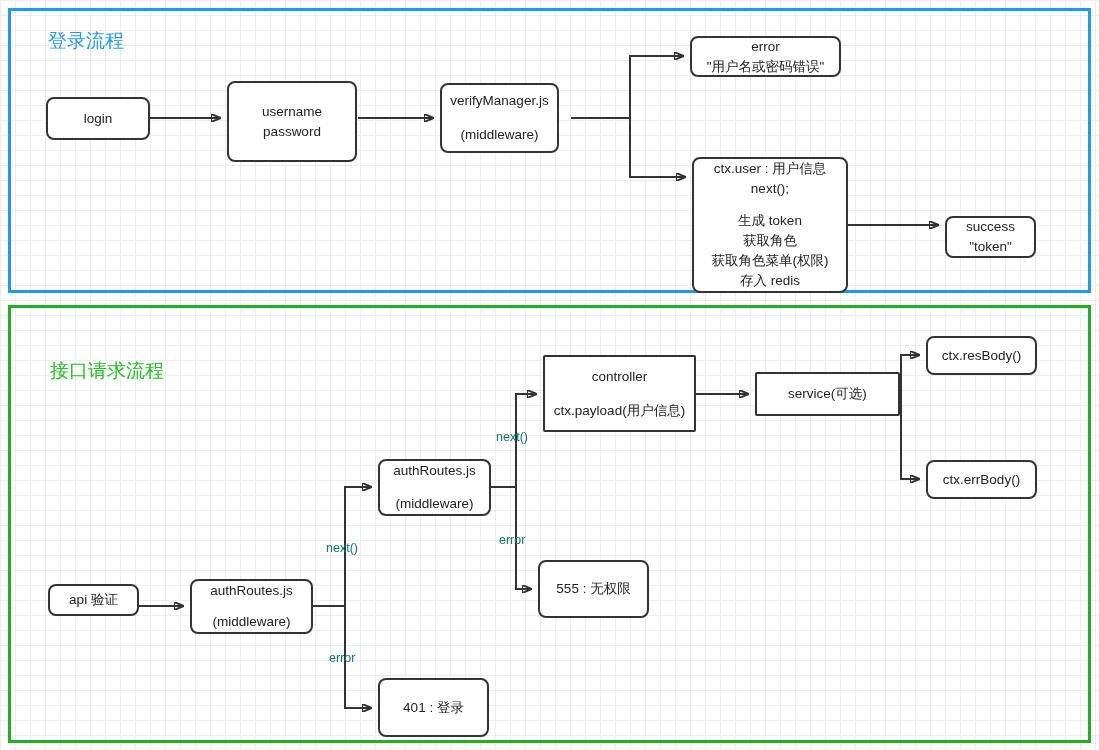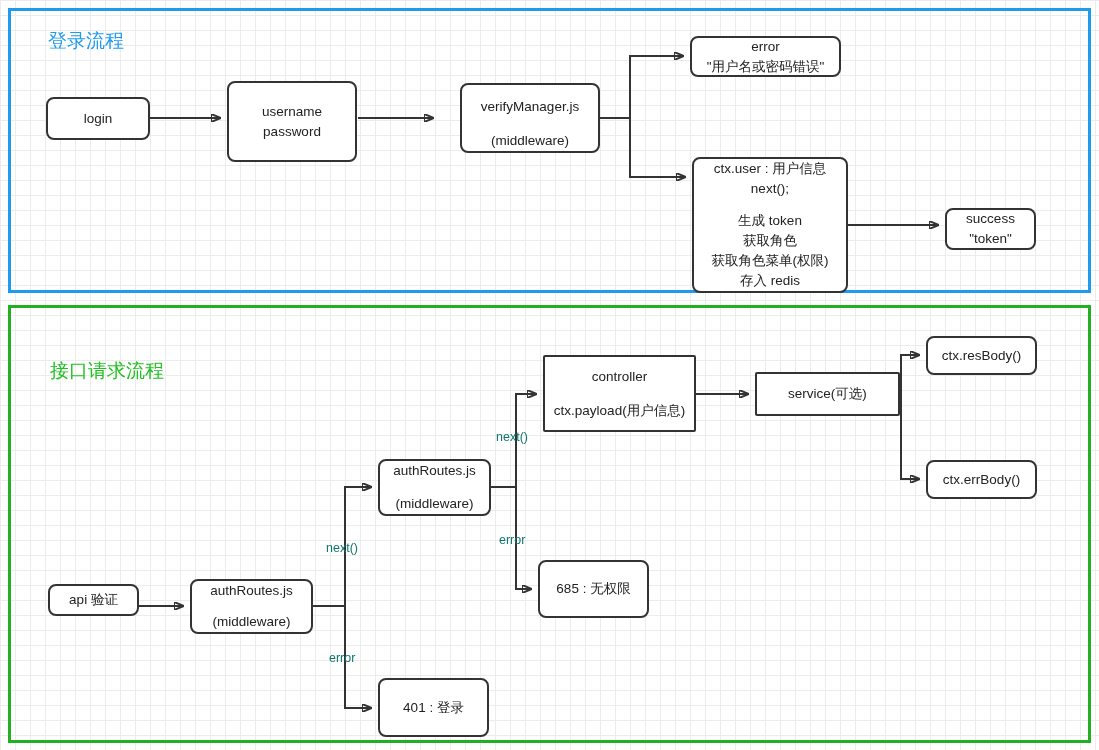--- a/index.html
+++ b/index.html
@@ -107,42 +107,42 @@
 
   <div class="node" style="left:46px;top:97px;width:104px;height:43px;">
     <span class="ln">login</span>
   </div>
 
   <div class="node" style="left:227px;top:81px;width:130px;height:81px;">
     <span class="ln">username</span>
     <span class="ln">password</span>
   </div>
 
-  <div class="node" style="left:460px;top:83px;width:140px;height:70px;justify-content:flex-end;">
+  <div class="node" style="left:440px;top:83px;width:119px;height:70px;">
     <span class="ln">verifyManager.js</span>
     <span class="gap"></span>
     <span class="ln">(middleware)</span>
   </div>
 
   <div class="node" style="left:690px;top:36px;width:151px;height:41px;">
     <span class="ln">error</span>
     <span class="ln">"用户名或密码错误"</span>
   </div>
 
   <div class="node" style="left:692px;top:157px;width:156px;height:136px;">
     <span class="ln">ctx.user : 用户信息</span>
     <span class="ln">next();</span>
     <span class="gap"></span>
     <span class="ln">生成 token</span>
     <span class="ln">获取角色</span>
     <span class="ln">获取角色菜单(权限)</span>
     <span class="ln">存入 redis</span>
   </div>
 
-  <div class="node" style="left:945px;top:208px;width:91px;height:42px;">
+  <div class="node" style="left:945px;top:216px;width:91px;height:42px;">
     <span class="ln">success</span>
     <span class="ln">"token"</span>
   </div>
 
   <div class="node" style="left:48px;top:584px;width:91px;height:32px;">
     <span class="ln">api 验证</span>
   </div>
 
   <div class="node" style="left:190px;top:579px;width:123px;height:55px;">
     <span class="ln">authRoutes.js</span>
@@ -154,21 +154,21 @@
     <span class="ln">authRoutes.js</span>
     <span class="gap"></span>
     <span class="ln">(middleware)</span>
   </div>
 
   <div class="node" style="left:378px;top:678px;width:111px;height:59px;">
     <span class="ln">401 : 登录</span>
   </div>
 
   <div class="node" style="left:538px;top:560px;width:111px;height:58px;">
-    <span class="ln">685 : 无权限</span>
+    <span class="ln">555 : 无权限</span>
   </div>
 
   <div class="node sq" style="left:543px;top:355px;width:153px;height:77px;">
     <span class="ln">controller</span>
     <span class="gap"></span>
     <span class="ln">ctx.payload(用户信息)</span>
   </div>
 
   <div class="node sq" style="left:755px;top:372px;width:145px;height:44px;">
     <span class="ln">service(可选)</span>

